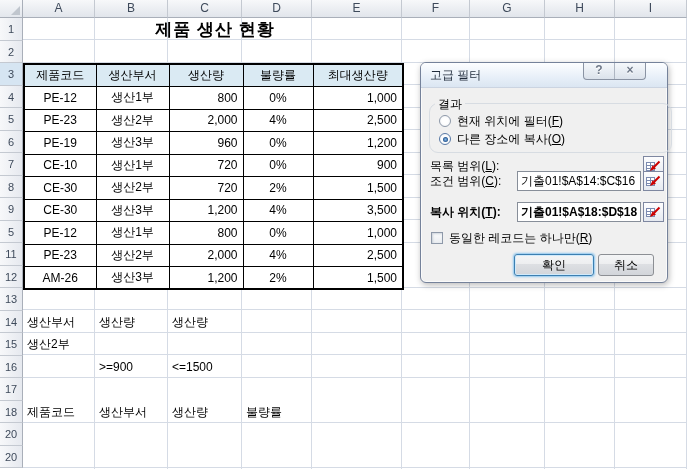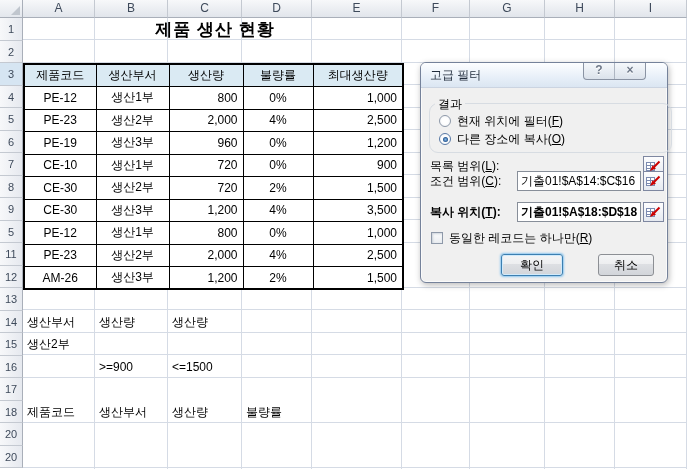--- a/index.html
+++ b/index.html
@@ -77,21 +77,21 @@
           display:flex;align-items:center;justify-content:center;}
   .rowA{top:93px;} .rowB{top:108px;} .rowC{top:139px;font-weight:bold;}
 
   .check-row{position:absolute;left:10px;top:168px;display:flex;align-items:center;gap:6px;height:14px;}
   .checkbox{width:12px;height:12px;box-sizing:border-box;border:1px solid #8E99A9;flex:0 0 12px;
           background:linear-gradient(#FAFBFC,#EAEDF1);box-shadow:inset 1px 1px 2px rgba(110,125,150,.3);}
 
   .btn{position:absolute;top:191px;height:22px;box-sizing:border-box;border-radius:3px;
           text-align:center;line-height:20px;font-size:12px;cursor:default;
           background:linear-gradient(#F4F5F6,#EDEEF0 45%,#DDDFE3 46%,#D2D5DA);}
-  .btn-ok{left:80px;width:62px;border:1px solid #3C7FB1;
+  .btn-ok{left:93px;width:80px;border:1px solid #3C7FB1;
           box-shadow:0 0 2px 1px #8EC7EF, inset 0 0 0 1px #D1EAFB;}
   .btn-cancel{left:177px;width:56px;border:1px solid #8C8F94;}
 
   u{text-decoration:underline;}
 </style>
 </head>
 <body>
 
 <div class="screen">
 

